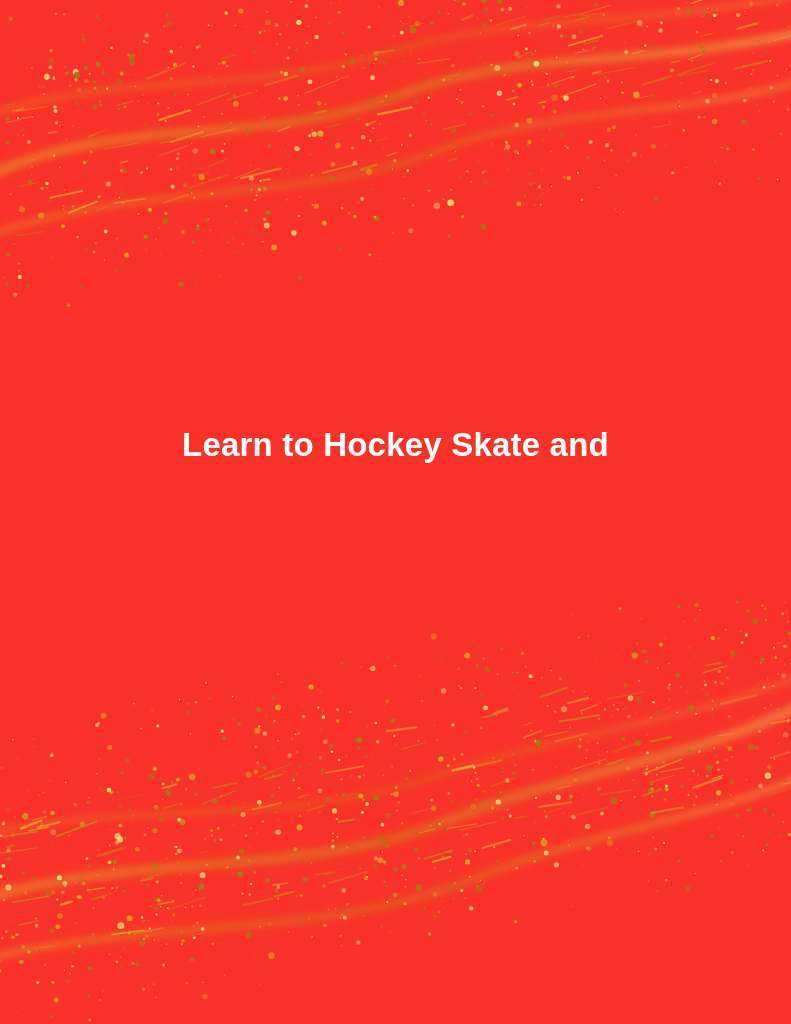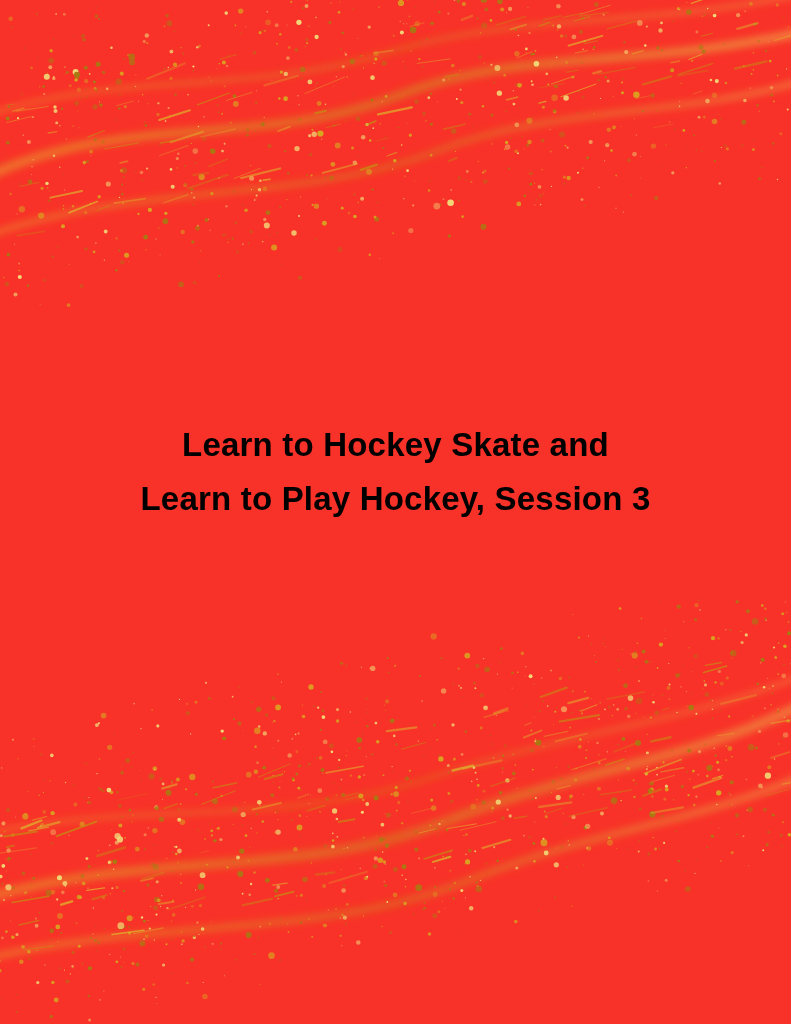--- a/index.html
+++ b/index.html
@@ -27,21 +27,21 @@
     width: 791px;
     height: 1024px;
     pointer-events: none;
   }
   .title-block {
     position: absolute;
     left: 0;
     top: 418px;
     width: 791px;
     text-align: center;
-    color: #000000;
+    color: #ffffff;
     font-weight: bold;
     font-size: 33px;
     line-height: 54px;
     letter-spacing: 0.2px;
   }
   .title-line {
     display: block;
     white-space: nowrap;
   }
   sup {
@@ -2214,16 +2214,15 @@
         <line x1="600.3" y1="794.7" x2="631.4" y2="789.9" stroke="#c2930f" stroke-width="1.55" stroke-linecap="round" opacity="0.36"></line>
         <line x1="12.1" y1="902.5" x2="48.6" y2="896.3" stroke="#c2930f" stroke-width="1.39" stroke-linecap="round" opacity="0.68"></line>
         <line x1="32.3" y1="820.3" x2="46.6" y2="816.6" stroke="#e0b52c" stroke-width="1.04" stroke-linecap="round" opacity="0.54"></line>
         <line x1="556.8" y1="788.9" x2="570.4" y2="785.7" stroke="#e0b52c" stroke-width="1.34" stroke-linecap="round" opacity="0.38"></line>
         <line x1="693.6" y1="787.7" x2="721.2" y2="777.9" stroke="#e0b52c" stroke-width="2.33" stroke-linecap="round" opacity="0.52"></line>
       </g>
   </svg>
 
   <div class="title-block">
     <span class="title-line">Learn to Hockey Skate and</span>
-    <span class="title-line">Learn to Play Hockey, Session 3</span>
   </div>
 
 </div>
 
 </body></html>

